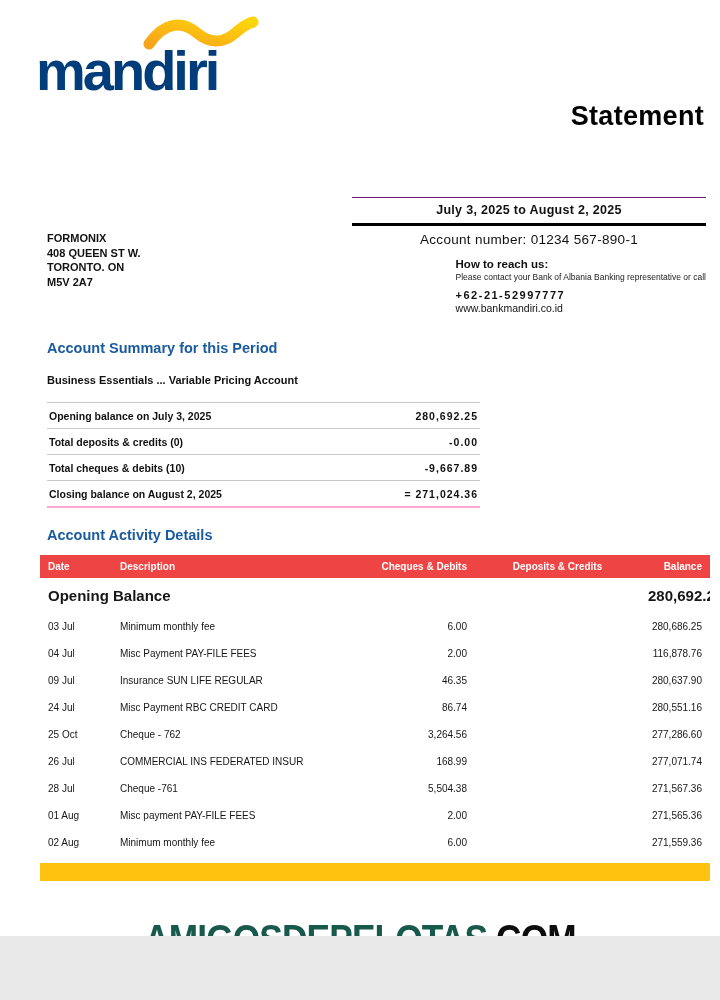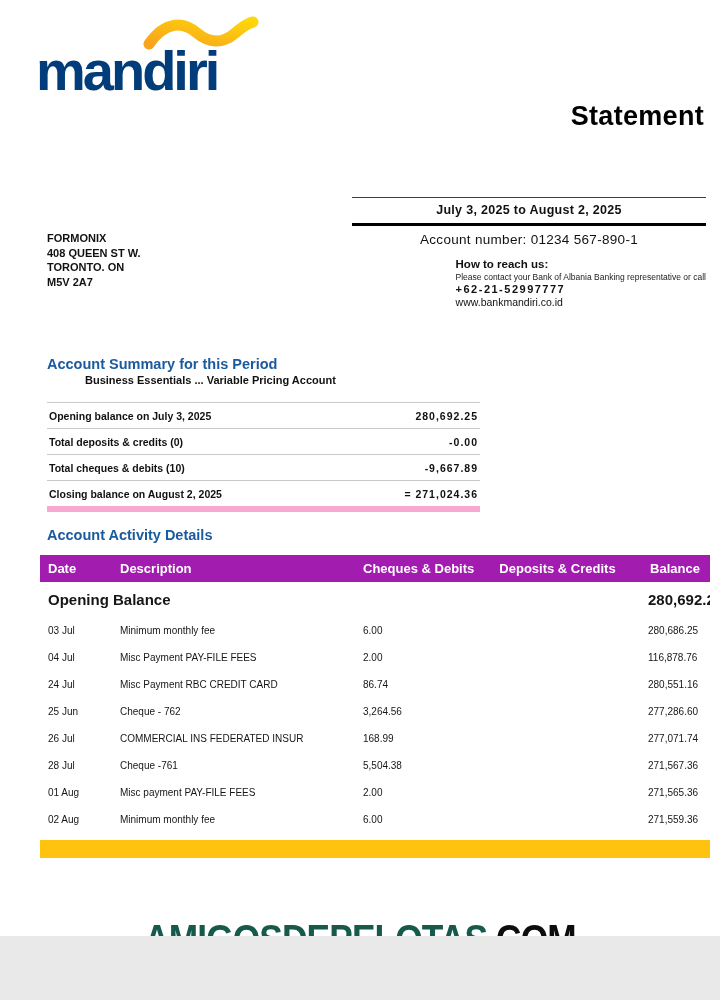--- a/index.html
+++ b/index.html
@@ -33,49 +33,49 @@
   .meta-account {
     border-top:3px solid #000; text-align:center;
     font-weight:normal; font-size:13.5px; padding:6px 0; letter-spacing:0.3px;
   }
 
   
   .address { position:absolute; left:47px; top:231px; font-size:11px; font-weight:bold; line-height:14.5px; }
   .reach { position:absolute; right:14px; top:258px; }
   .reach-heading { font-weight:bold; font-size:11.5px; margin-bottom:2px; }
   .reach-line { font-size:8.5px; color:#222; }
-  .reach-phone { font-weight:bold; font-size:11px; letter-spacing:1.5px; margin-top:1px; }
+  .reach-phone { font-weight:bold; font-size:11px; letter-spacing:1.5px; margin-top:7px; }
   .reach-site { font-size:10.5px; margin-top:1px; }
 
   
   .section-heading { position:absolute; left:47px; color:#1a5a9e; font-weight:bold; font-size:14.5px; }
-  .summary-heading { top:356px; }
+  .summary-heading { top:340px; }
   .activity-heading { top:527px; }
 
   
-  .summary-sub { position:absolute; left:47px; top:374px; font-size:11px; font-weight:bold;margin-left:38px; }
-  .summary-table { position:absolute; left:47px; top:402px; width:433px; border-bottom:6px solid #f9a8d4; }
+  .summary-sub { position:absolute; left:47px; top:374px; font-size:11px; font-weight:bold; }
+  .summary-table { position:absolute; left:47px; top:402px; width:433px; border-bottom:2px solid #f9a8d4; }
   .summary-row {
     display:flex; justify-content:space-between; align-items:center;
     border-top:1px solid #c9c9c9; padding:7px 2px 6px;
     font-size:10.5px; font-weight:bold;
   }
   .summary-value { letter-spacing:1px; white-space:nowrap; }
 
   
   .activity { position:absolute; left:40px; right:10px; top:555px; }
   .activity-table { width:100%; border-collapse:collapse; table-layout:fixed; }
   .c-date { width:72px; } .c-desc { width:243px; } .c-debit { width:120px; }
   .c-credit { width:165px; } .c-balance { width:70px; }
   .activity-table th {
-    background:#a21caf; color:#fff; font-size:13px; font-weight:bold;
+    background:#ef4444; color:#fff; font-size:10px; font-weight:bold;
     padding:6px 8px; white-space:nowrap;
   }
   .activity-table td { font-size:10px; padding:8px 8px; color:#161616; overflow:hidden; white-space:nowrap; }
-  .al { text-align:left; } .ar { } .ac { text-align:center; }
+  .al { text-align:left; } .ar { text-align:right; } .ac { text-align:center; }
   .opening-row td { font-weight:bold; font-size:15px; padding-top:9px; padding-bottom:9px; }
   .yellow-bar { height:18px; background:#ffc20e; margin-top:7px; }
 
   
   .footer { position:absolute; left:0; right:0; top:916px; text-align:center; }
   .footer-logo {
     display:inline-block; transform:scaleX(0.86);
     font-size:41px; font-weight:bold; letter-spacing:-1px;
   }
   .footer-name { color:#17594b; }
@@ -182,28 +182,35 @@
           <td class="ar">280,686.25</td>
         </tr>
         <tr class="tx-row">
           <td class="al">04 Jul</td>
           <td class="al">Misc Payment PAY-FILE FEES</td>
           <td class="ar">2.00</td>
           <td class="ac"></td>
           <td class="ar">116,878.76</td>
         </tr>
         <tr class="tx-row">
+          <td class="al">09 Jul</td>
+          <td class="al">Insurance SUN LIFE REGULAR</td>
+          <td class="ar">46.35</td>
+          <td class="ac"></td>
+          <td class="ar">280,637.90</td>
+        </tr>
+        <tr class="tx-row">
           <td class="al">24 Jul</td>
           <td class="al">Misc Payment RBC CREDIT CARD</td>
           <td class="ar">86.74</td>
           <td class="ac"></td>
           <td class="ar">280,551.16</td>
         </tr>
         <tr class="tx-row">
-          <td class="al">25 Jun</td>
+          <td class="al">25 Oct</td>
           <td class="al">Cheque - 762</td>
           <td class="ar">3,264.56</td>
           <td class="ac"></td>
           <td class="ar">277,286.60</td>
         </tr>
         <tr class="tx-row">
           <td class="al">26 Jul</td>
           <td class="al">COMMERCIAL INS FEDERATED INSUR</td>
           <td class="ar">168.99</td>
           <td class="ac"></td>

